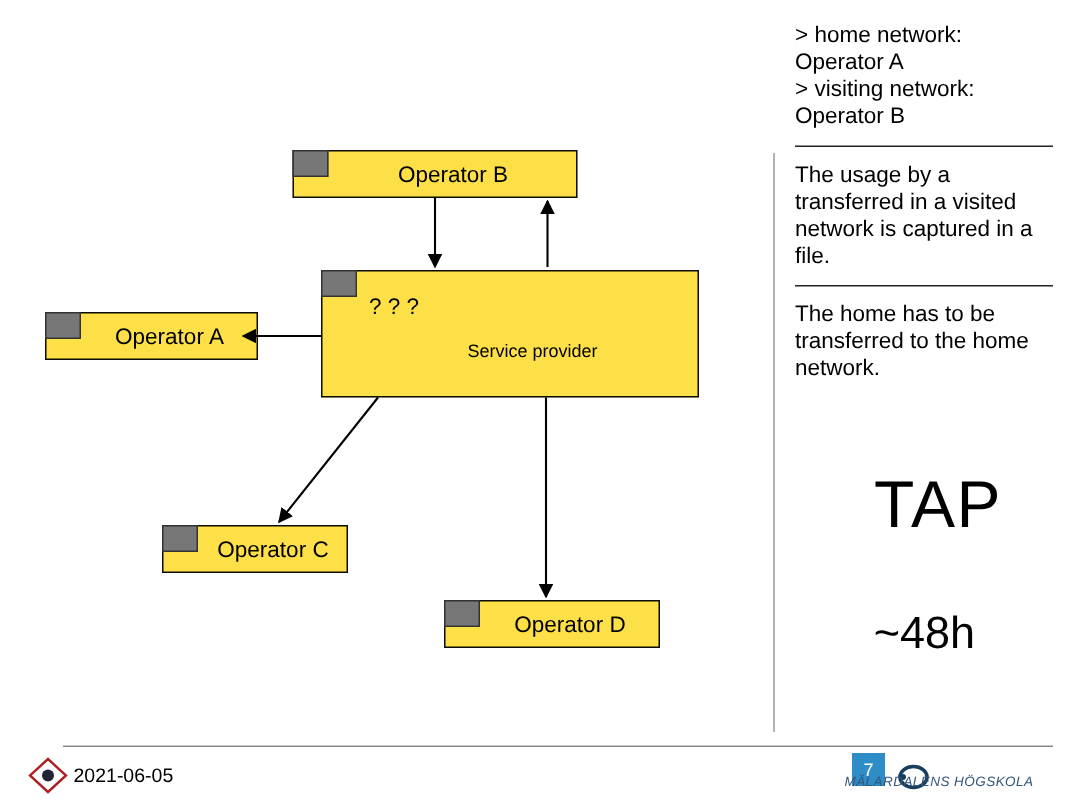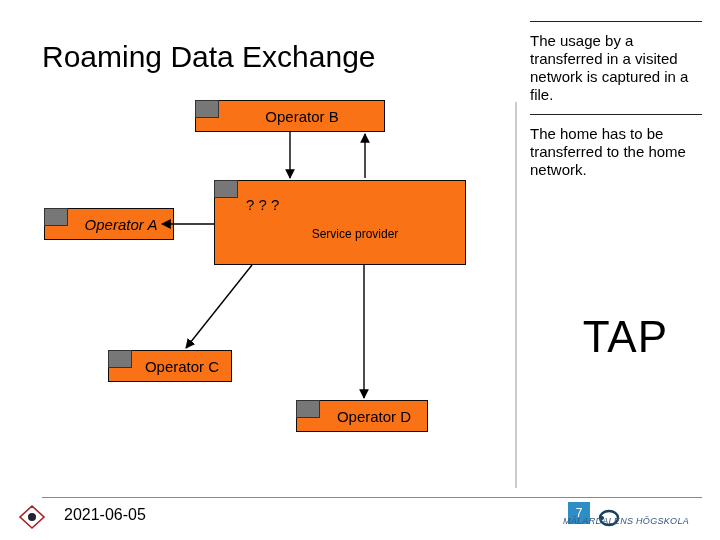--- a/index.html
+++ b/index.html
@@ -4,53 +4,54 @@
 <style>
   * { box-sizing: border-box; margin: 0; padding: 0; }
   html, body { width: 720px; height: 540px; font-family: Arial, Helvetica, sans-serif; background: #fff; }
   .slide { position: relative; width: 720px; height: 540px; overflow: hidden; }
   .title { position: absolute; left: 42px; top: 40px; font-size: 30px; font-weight: 400; color: #000; }
   .side-panel { position: absolute; right: 18px; top: 15px; width: 172px; }
   .side-note { font-size: 15px; line-height: 1.2; margin: 0 0 10px 0; }
   .side-divider { border: none; border-top: 1px solid #222; margin: 6px 0 10px; }
   .tap { position: absolute; right: 52px; top: 312px; font-size: 44px; letter-spacing: 1px; }
   .time { position: absolute; right: 70px; top: 406px; font-size: 30px; }
-  .date { position: absolute; left: 64px; bottom: 16px; font-size: 16px; }
+  .date { position: absolute; left: 49px; bottom: 16px; font-size: 13px; }
   .pagenum { position: absolute; right: 130px; bottom: 16px; width: 22px; height: 22px; background: #2e8dc6; color: #fff; font-size: 12px; display: flex; align-items: center; justify-content: center; }
   .footer-divider { position: absolute; left: 42px; right: 18px; bottom: 42px; border: none; border-top: 1px solid #888; }
 
   
-  .node { position: absolute; border: 1px solid #0b0b0b; display: flex; align-items: center; justify-content: center; font-size: 15px; background: #f97316; }
+  .node { position: absolute; border: 1px solid #0b0b0b; display: flex; align-items: center; justify-content: center; font-size: 15px; background: #fde047; }
   .node .tab { position: absolute; left: -1px; top: -1px; width: 24px; height: 18px; background: #777; border: 1px solid #333; }
   .node .label { padding-left: 24px; }
 
   .op-b { left: 195px; top: 100px; width: 190px; height: 32px; }
-  .op-a { left: 44px;  top: 208px; width: 130px; height: 32px; font-style: italic; }
+  .op-a { left: 30px;  top: 208px; width: 142px; height: 32px; }
   .sp   { left: 214px; top: 180px; width: 252px; height: 85px; font-size: 12px; }
   .sp .label { padding-left: 30px; padding-top: 22px; }
   .op-c { left: 108px; top: 350px; width: 124px; height: 32px; }
-  .op-d { left: 296px; top: 400px; width: 132px; height: 32px; }
+  .op-d { left: 296px; top: 400px; width: 144px; height: 32px; }
   .qmark { position: absolute; left: 246px; top: 196px; font-size: 15px; }
 
   
   .arrows { position: absolute; inset: 0; width: 720px; height: 540px; pointer-events: none; }
 
   
   .logo-left { position: absolute; left: 18px; bottom: 10px; width: 28px; height: 26px; }
   .logo-left svg, .logo-right svg, .logo-mid svg { display:block; }
   .logo-mid  { position: absolute; right: 98px; bottom: 12px; width: 26px; height: 20px; }
   .logo-right{ position: absolute; right: 31px; bottom: 14px; font-size: 9px; color: #33567a; font-style: italic; letter-spacing: 0.3px; display:flex; align-items:flex-end; gap:3px; }
 </style>
 </head>
 <body>
 <div class="slide">
 
-  <h1 class="title">Roaming Data Exchange</h1>
 
   <div class="side-panel">
+    <p class="side-note" style="white-space:pre-line;">&gt; home network: Operator A
+&gt; visiting network: Operator B</p>
     <hr class="side-divider">
     <p class="side-note">The usage by a transferred in a visited network is captured in a file.</p>
     <hr class="side-divider">
     <p class="side-note">The home has to be transferred to the home network.</p>
   </div>
 
   <div class="node op-b">
     <div class="tab"></div>
     <span class="label">Operator B</span>
   </div>
@@ -86,20 +87,21 @@
     <line x1="214" y1="224" x2="162" y2="224" stroke="#000" stroke-width="1.4" marker-end="url(#ah)"></line>
 
     <line x1="252" y1="265" x2="186" y2="348" stroke="#000" stroke-width="1.4" marker-end="url(#ah)"></line>
 
     <line x1="364" y1="265" x2="364" y2="398" stroke="#000" stroke-width="1.4" marker-end="url(#ah)"></line>
 
     <line x1="516" y1="102" x2="516" y2="488" stroke="#999" stroke-width="1"></line>
   </svg>
 
   <div class="tap">TAP</div>
+  <div class="time">~48h</div>
 
   <hr class="footer-divider">
   <div class="date">2021-06-05</div>
   <div class="pagenum">7</div>
 
   <div class="logo-left">
     <svg viewBox="0 0 28 26" width="28" height="26">
       <path d="M14 2 L26 13 L14 24 L2 13 Z" fill="#fff" stroke="#aa2222" stroke-width="1.6"></path>
       <circle cx="14" cy="13" r="4" fill="#223"></circle>
     </svg>

